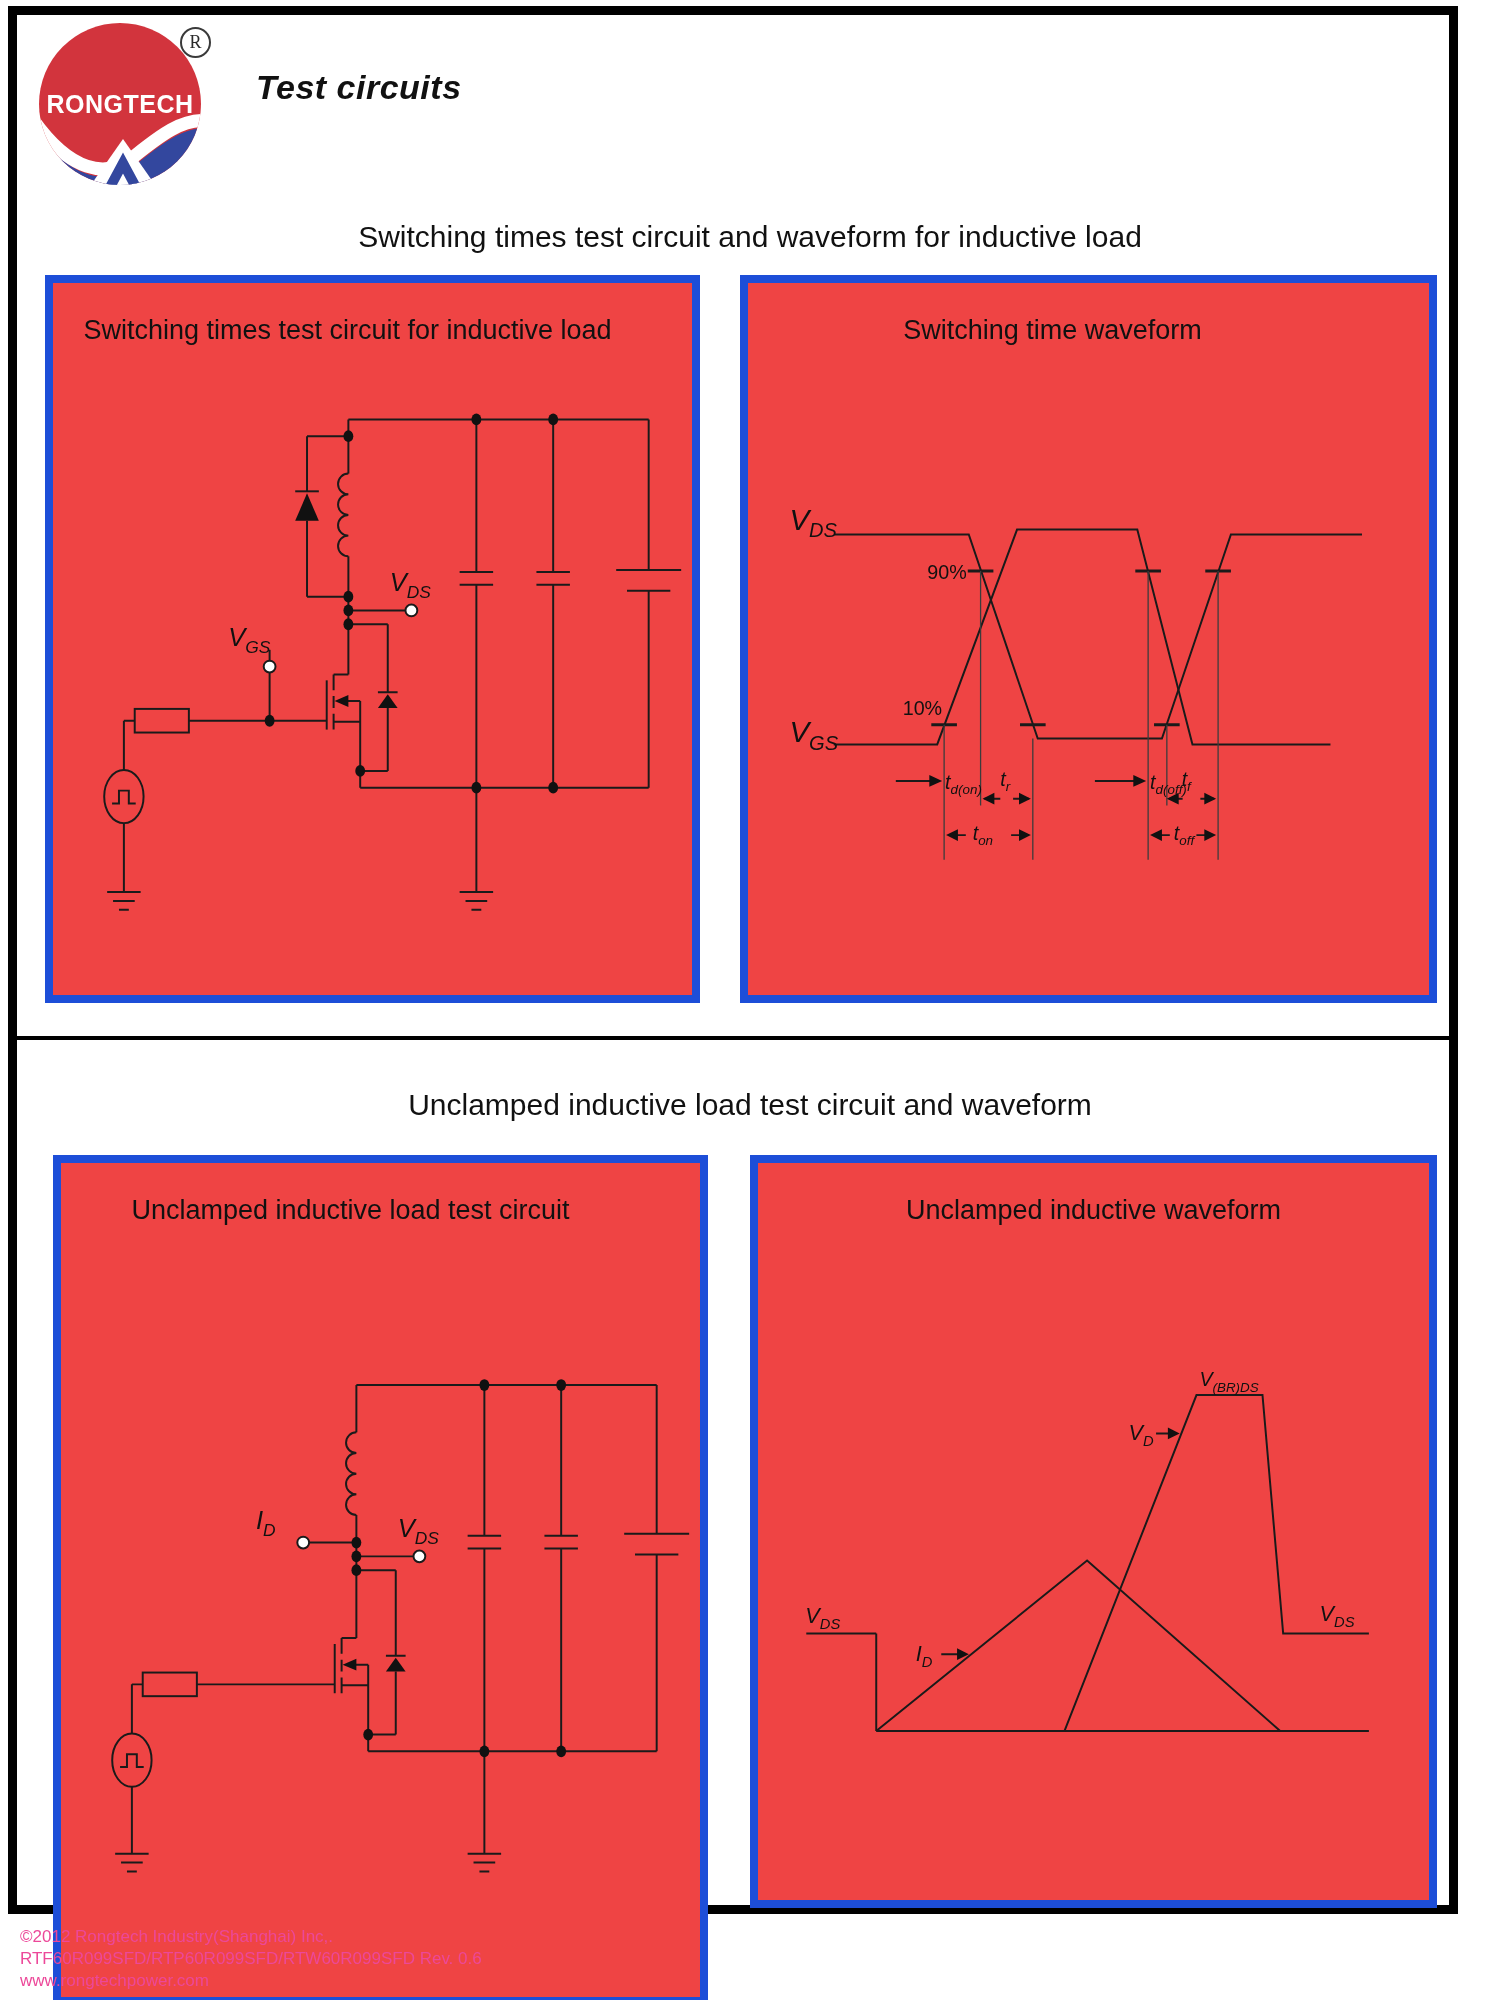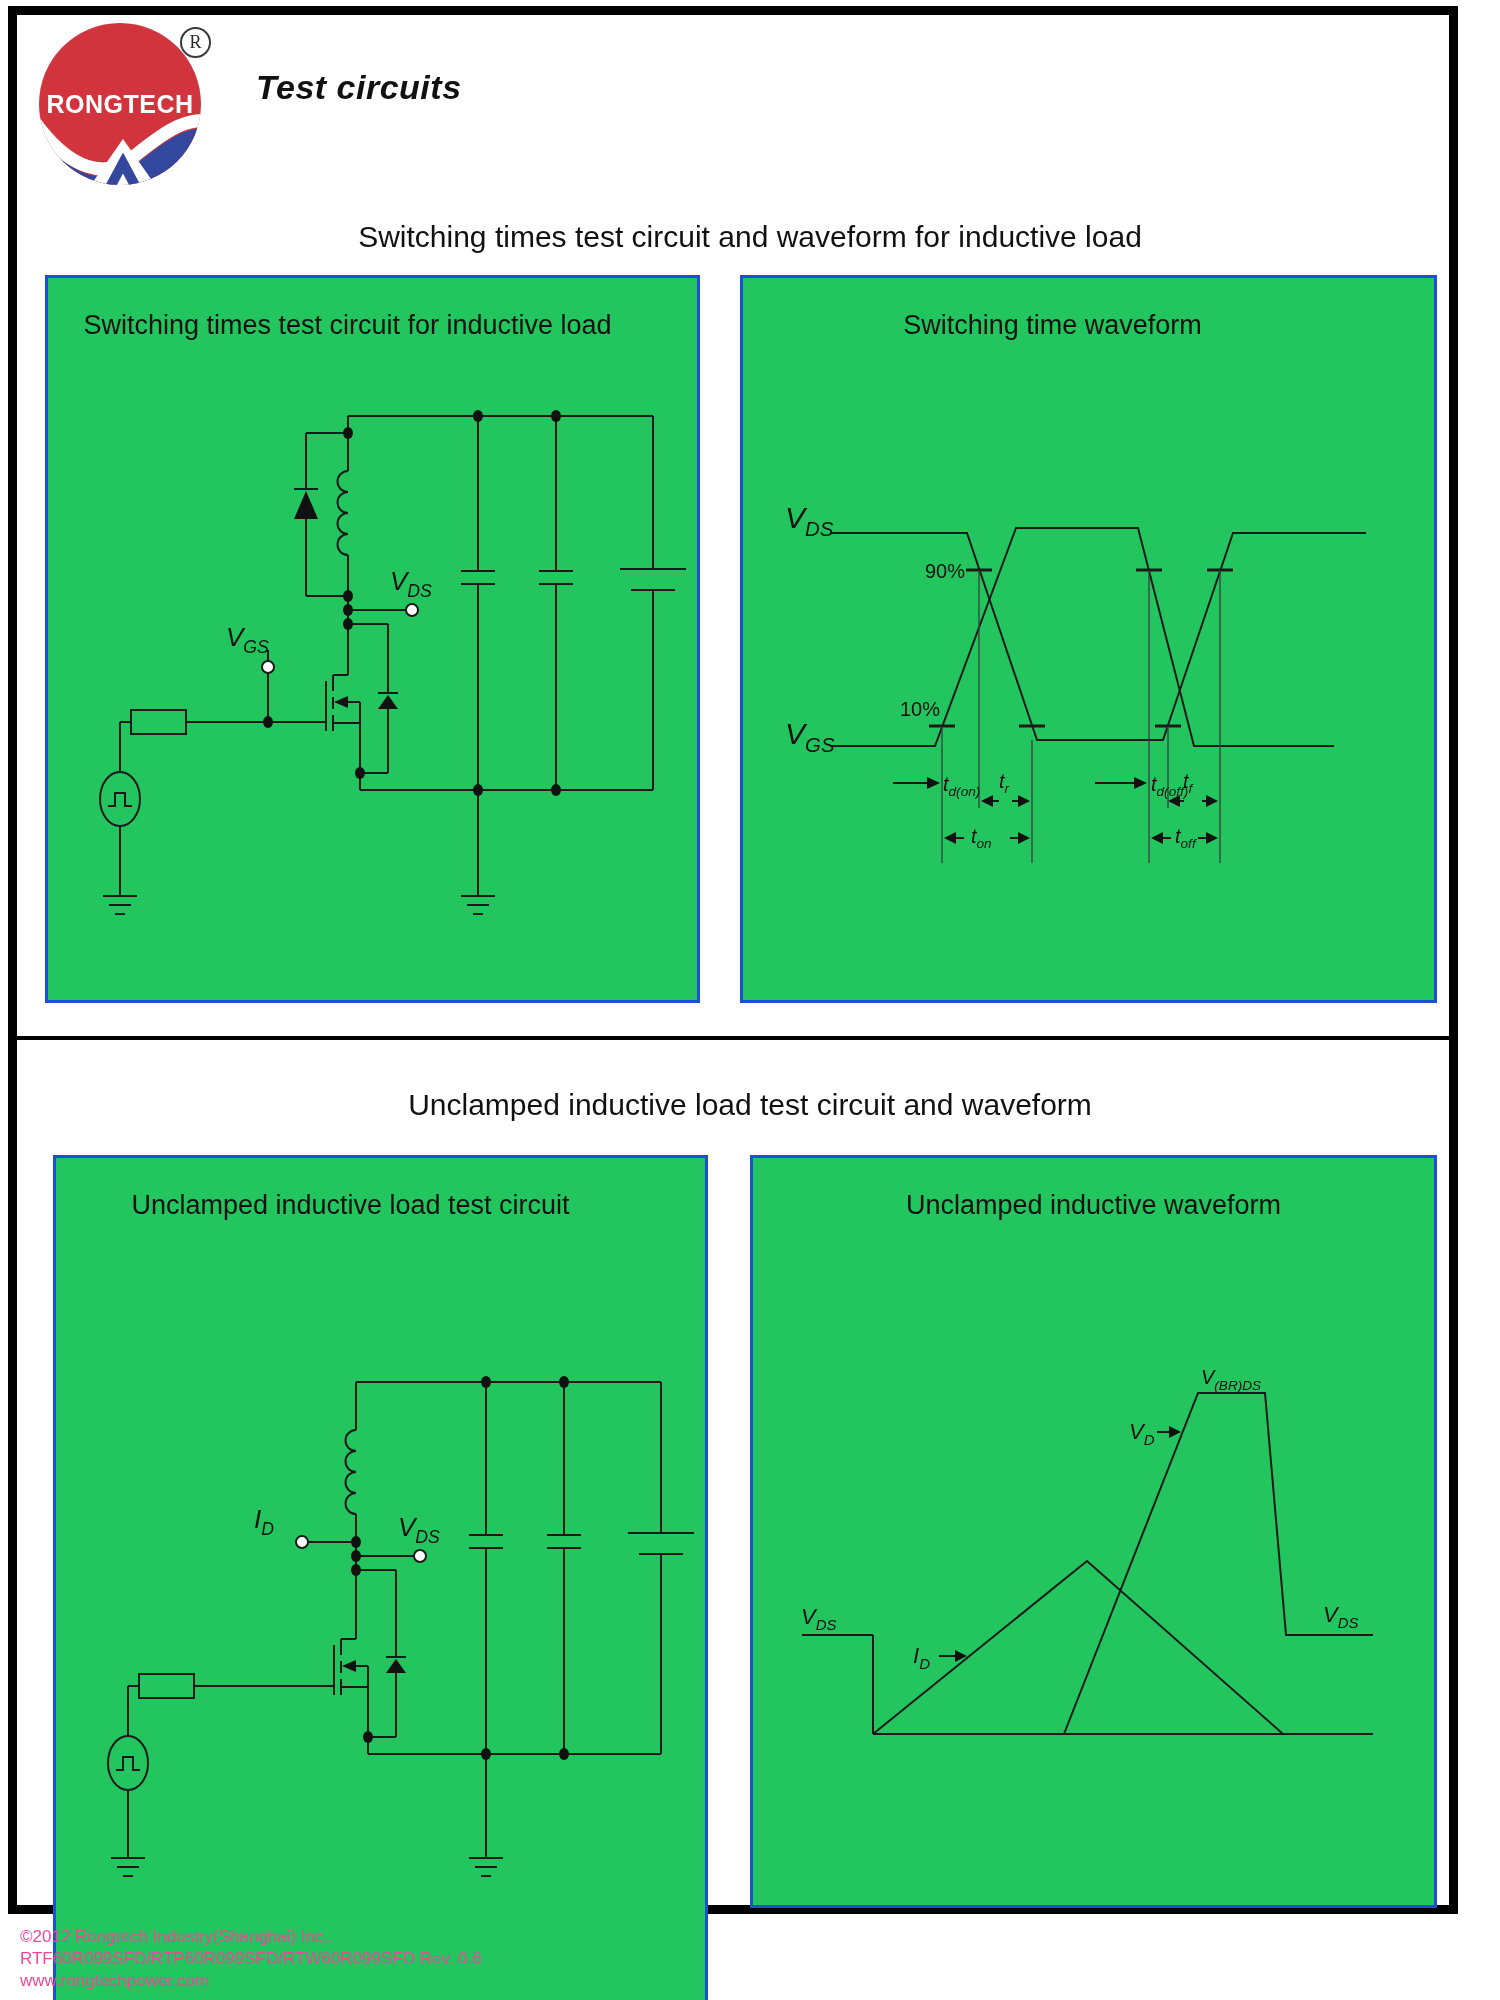--- a/index.html
+++ b/index.html
@@ -4,21 +4,21 @@
 <style>
   html,body{margin:0;padding:0;background:#fff;}
   body{width:1500px;height:2000px;position:relative;font-family:"Liberation Sans",sans-serif;color:#111;overflow:hidden;}
   .abs{position:absolute;}
   #frame{left:8px;top:6px;width:1450px;height:1908px;border:9px solid #000;box-sizing:border-box;}
   #divider{left:8px;top:1036px;width:1450px;height:4px;background:#000;}
   #page-title{left:256px;top:68px;font-size:34px;font-weight:bold;letter-spacing:0.5px;font-style:italic;}
   .section-heading{left:0;width:1500px;text-align:center;font-size:30px;}
   #heading-1{top:220px;}
   #heading-2{top:1088px;}
-  .panel{border:3px solid #1d4ed8;box-sizing:border-box;background:#22c55e;}
+  .panel{border:8px solid #1d4ed8;box-sizing:border-box;background:#ef4444;}
   #panel-a{left:45px;top:275px;width:655px;height:728px;}
   #panel-b{left:740px;top:275px;width:697px;height:728px;}
   #panel-c{left:53px;top:1155px;width:655px;height:850px;}
   #panel-d{left:750px;top:1155px;width:687px;height:753px;}
   .panel-title{position:absolute;top:32px;left:0;right:0;text-align:center;font-size:27px;}
   #panel-a .panel-title{padding-right:50px;}
   #panel-c .panel-title{padding-right:60px;}
   #panel-b .panel-title{padding-right:72px;}
   .diagram{position:absolute;left:0;top:0;width:100%;height:100%;}
   .wire{stroke:#1a1a1a;stroke-width:2;fill:none;}

